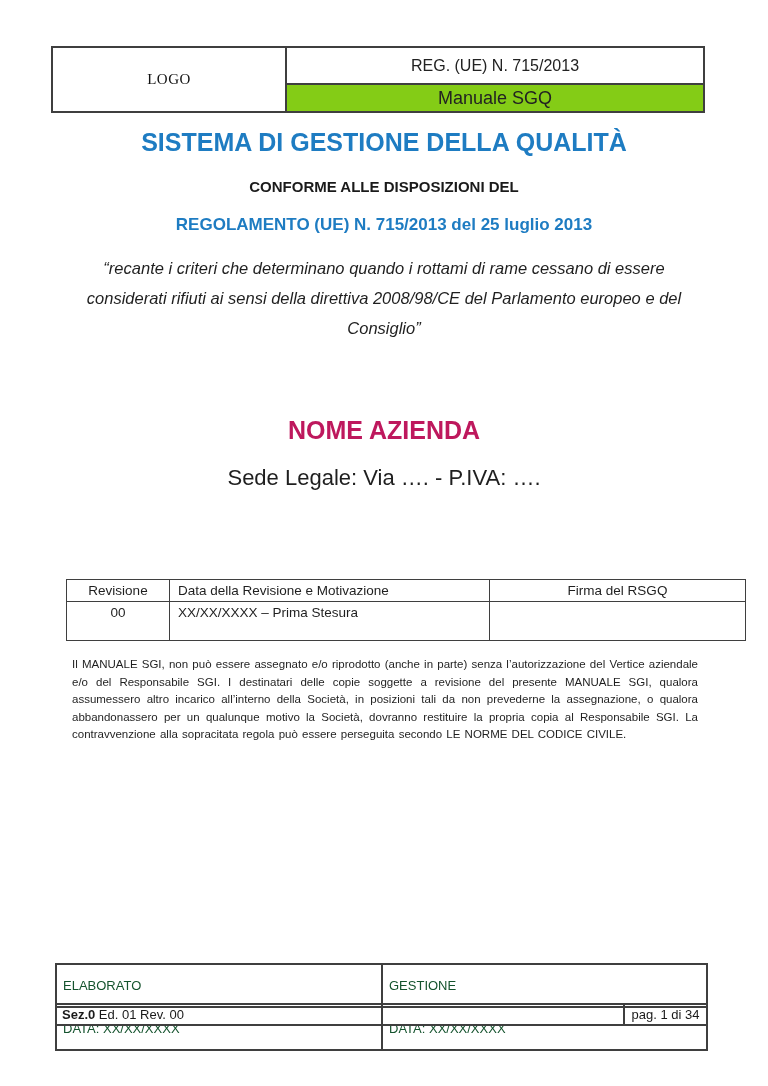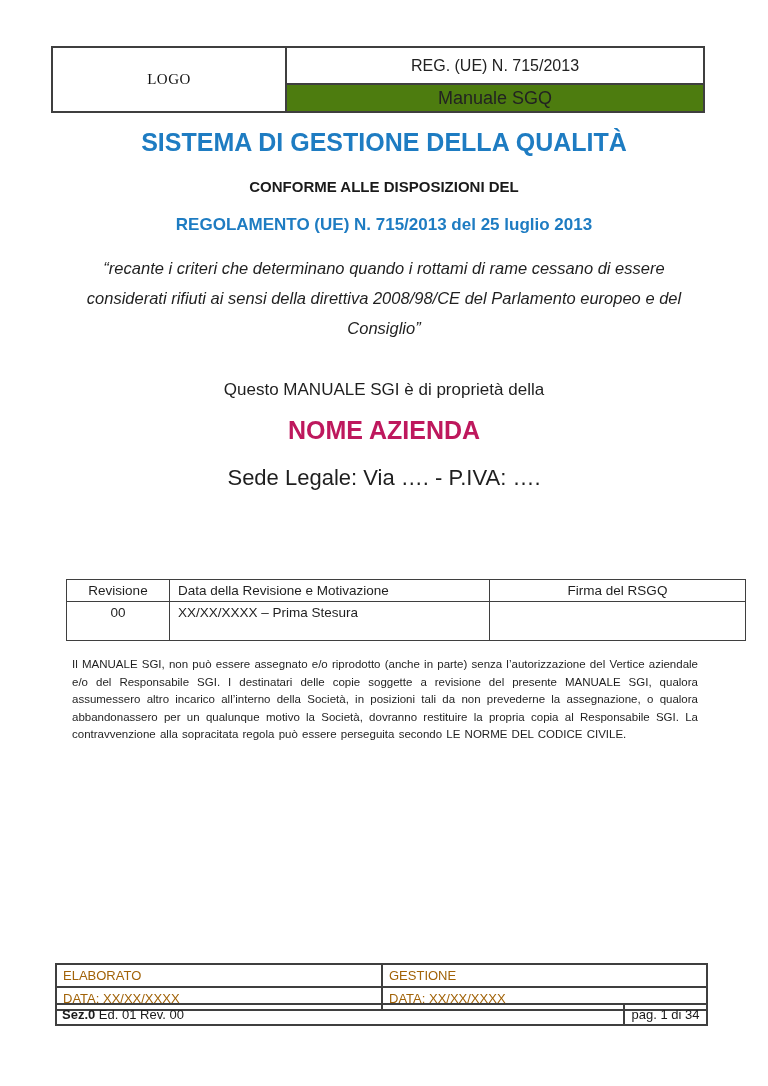--- a/index.html
+++ b/index.html
@@ -28,21 +28,21 @@
     vertical-align: middle;
   }
   .logo-cell {
     width: 232px;
     font-family: "Liberation Serif", "DejaVu Serif", serif;
     font-size: 15px;
     letter-spacing: 0.5px;
     color: #111;
   }
   .reg-cell { height: 35px; font-size: 16px; color: #222; }
-  .manual-cell { height: 26px; font-size: 18px; background: #4d7c0f; color: #222; }
+  .manual-cell { height: 26px; font-size: 18px; background: #84cc16; color: #222; }
 
   
   .cover-line { position: absolute; left: 0; width: 100%; text-align: center; }
   .doc-title {
     top: 128px;
     font-size: 25px;
     font-weight: bold;
     color: #1e7cc2;
     letter-spacing: 0px;
   }
@@ -99,25 +99,25 @@
   .approval-table {
     position: absolute;
     top: 963px; left: 55px;
     width: 653px;
     border-collapse: collapse;
     table-layout: fixed;
     font-size: 13px;
   }
   .approval-table td {
     border: 2px solid #3f3f3f;
-    padding: 1px 6px;
+    padding: 11px 6px;
     height: 19px;
     vertical-align: middle;
     text-align: left;
-    color: #a16207;
+    color: #14532d;
   }
   .approval-left { width: 312px; }
 
   .footer-table {
     position: absolute;
     top: 1003px; left: 55px;
     width: 653px;
     border-collapse: collapse;
     table-layout: fixed;
     font-size: 13px;
@@ -149,21 +149,20 @@
     <tr>
       <td class="manual-cell">Manuale SGQ</td>
     </tr>
   </tbody>
     </table>
 
   <div class="cover-line doc-title">SISTEMA DI GESTIONE DELLA QUALITÀ</div>
   <div class="cover-line conforme">CONFORME ALLE DISPOSIZIONI DEL</div>
   <div class="cover-line regolamento">REGOLAMENTO (UE) N. 715/2013 del 25 luglio 2013</div>
   <div class="cover-line quote">“recante i criteri che determinano quando i rottami di rame cessano di essere considerati rifiuti ai sensi della direttiva 2008/98/CE del Parlamento europeo e del Consiglio”</div>
-  <div class="cover-line ownership">Questo MANUALE SGI è di proprietà della</div>
   <div class="cover-line company">NOME AZIENDA</div>
   <div class="cover-line address">Sede Legale: Via …. - P.IVA: ….</div>
 
   <table class="revision-table">
     <tbody>
         <tr class="hdr">
       <td class="col-rev">Revisione</td>
       <td class="col-data">Data della Revisione e Motivazione</td>
       <td class="col-firma">Firma del RSGQ</td>
     </tr>

